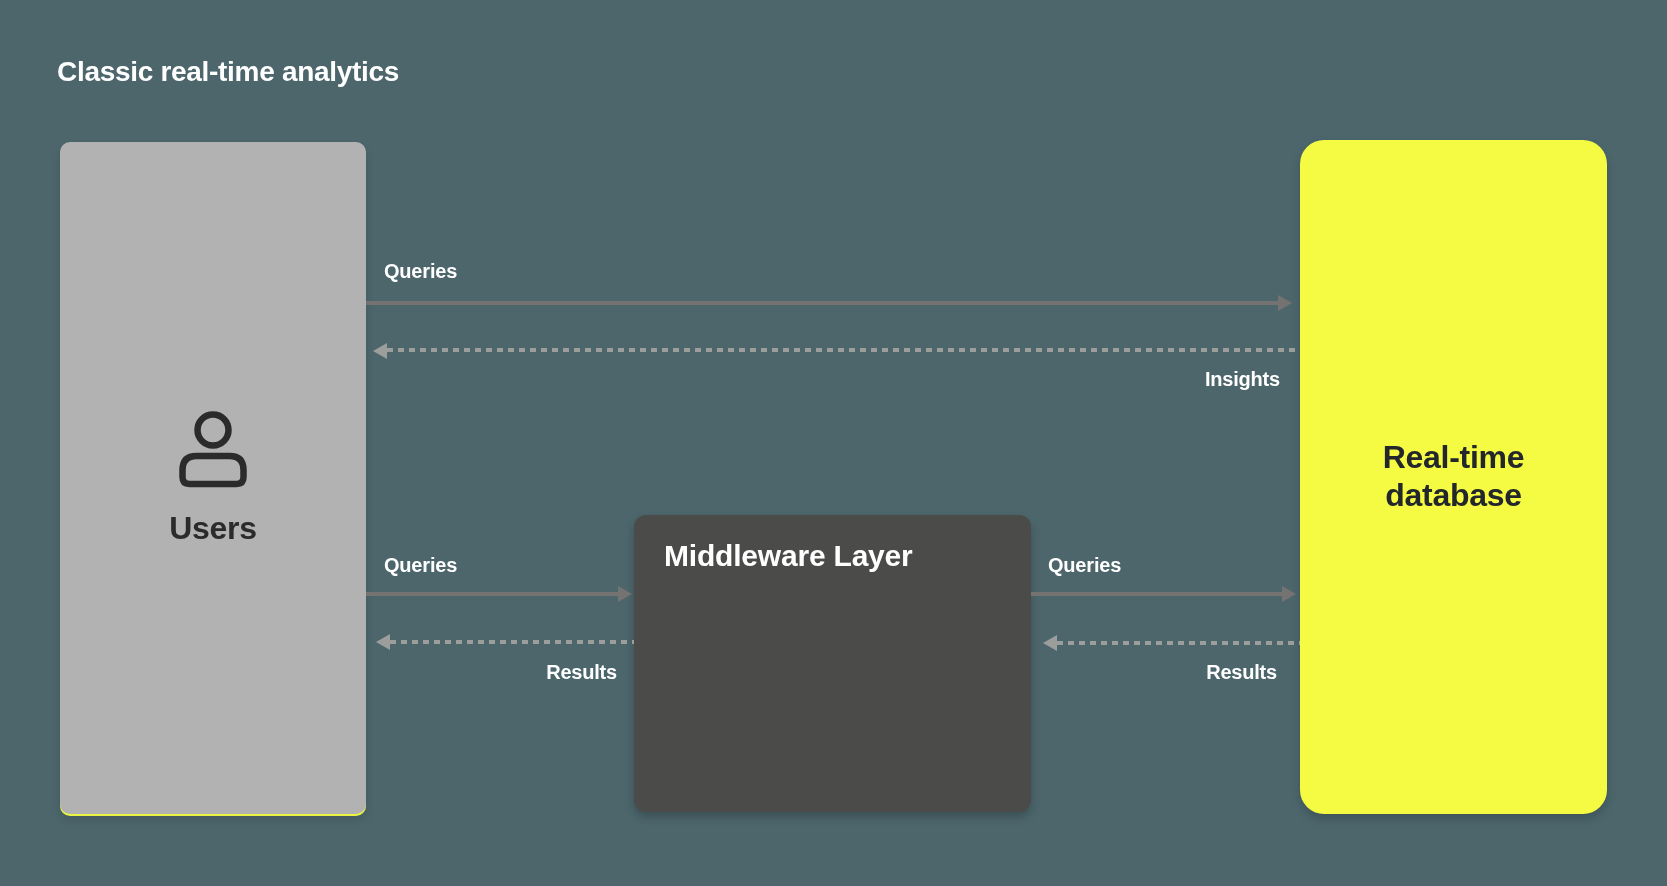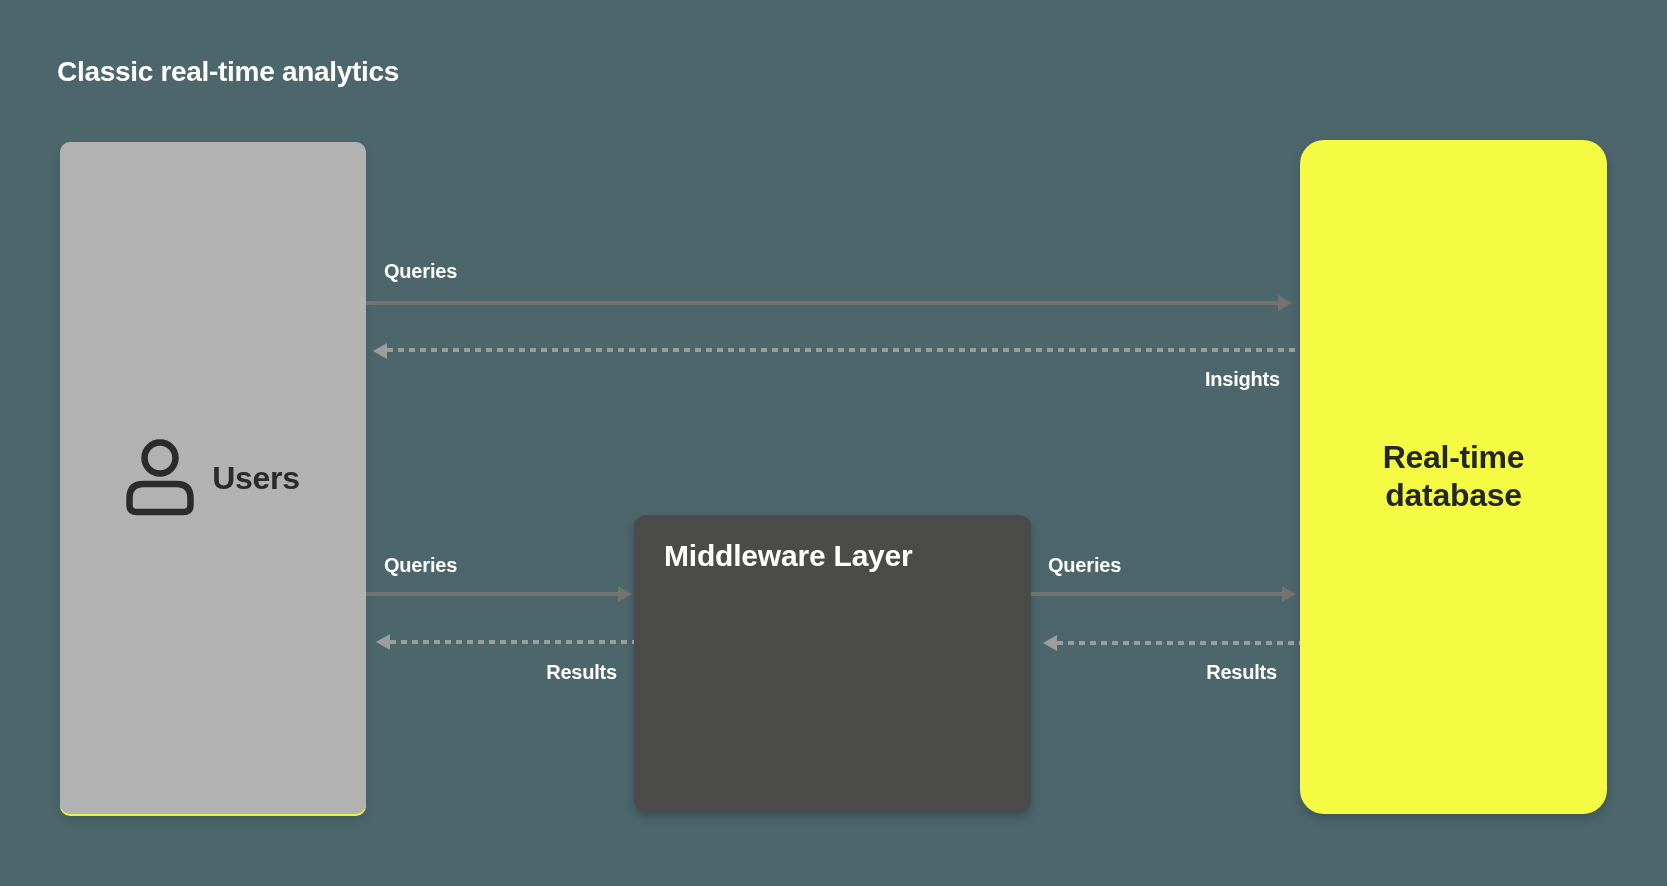--- a/index.html
+++ b/index.html
@@ -35,21 +35,21 @@
     letter-spacing: -0.3px;
     color: var(--light-text);
   }
   .node {
     position: absolute;
     border-radius: 10px;
   }
   .node-users {
     left: 60px; top: 142px; width: 306px; height: 672px;
     background: var(--users-box);
-    display: flex; align-items: center; justify-content: center;
+    display: flex; flex-direction: column; align-items: center; justify-content: center;
     gap: 18px;
     box-shadow: 0 2px 0 0 var(--users-accent), 0 6px 10px rgba(0,0,0,0.12);
   }
   .node-users .node-label {
     font-size: 32px; font-weight: 700; color: var(--dark-text); letter-spacing: -0.3px;
   }
   .user-icon { display: block; color: var(--dark-text); }
   .node-middleware {
     left: 634px; top: 515px; width: 397px; height: 297px;
     background: var(--middleware-box);

